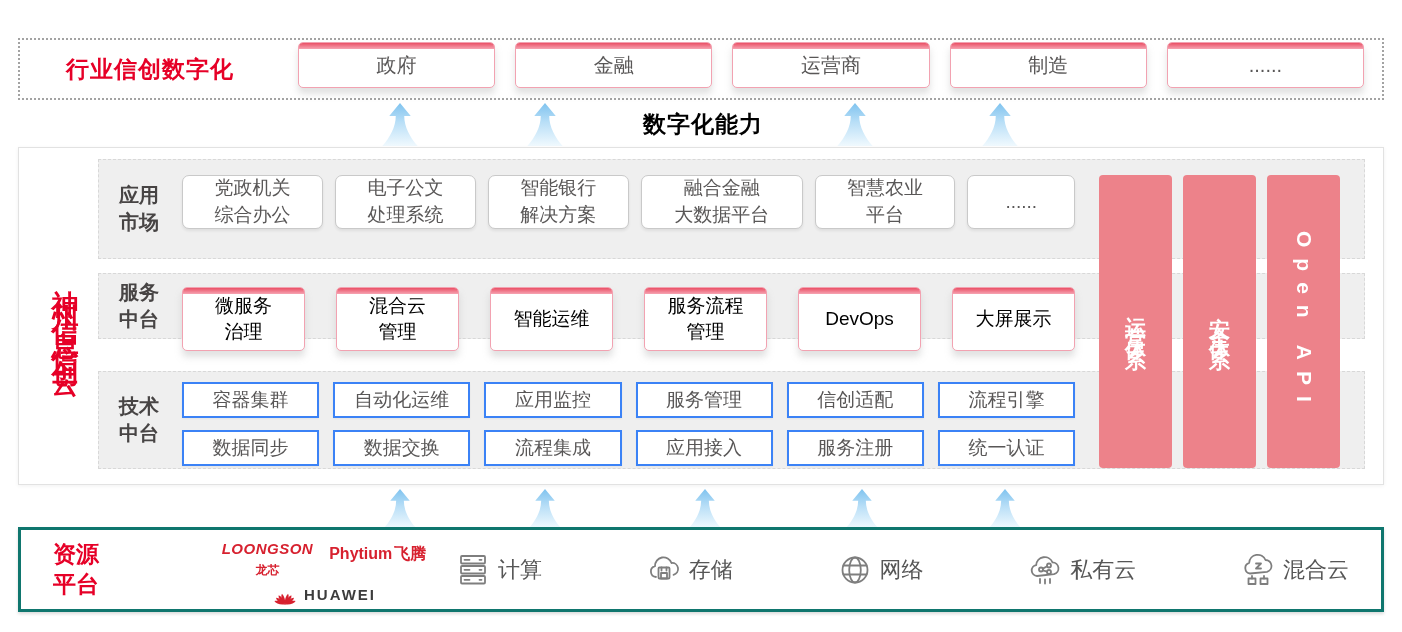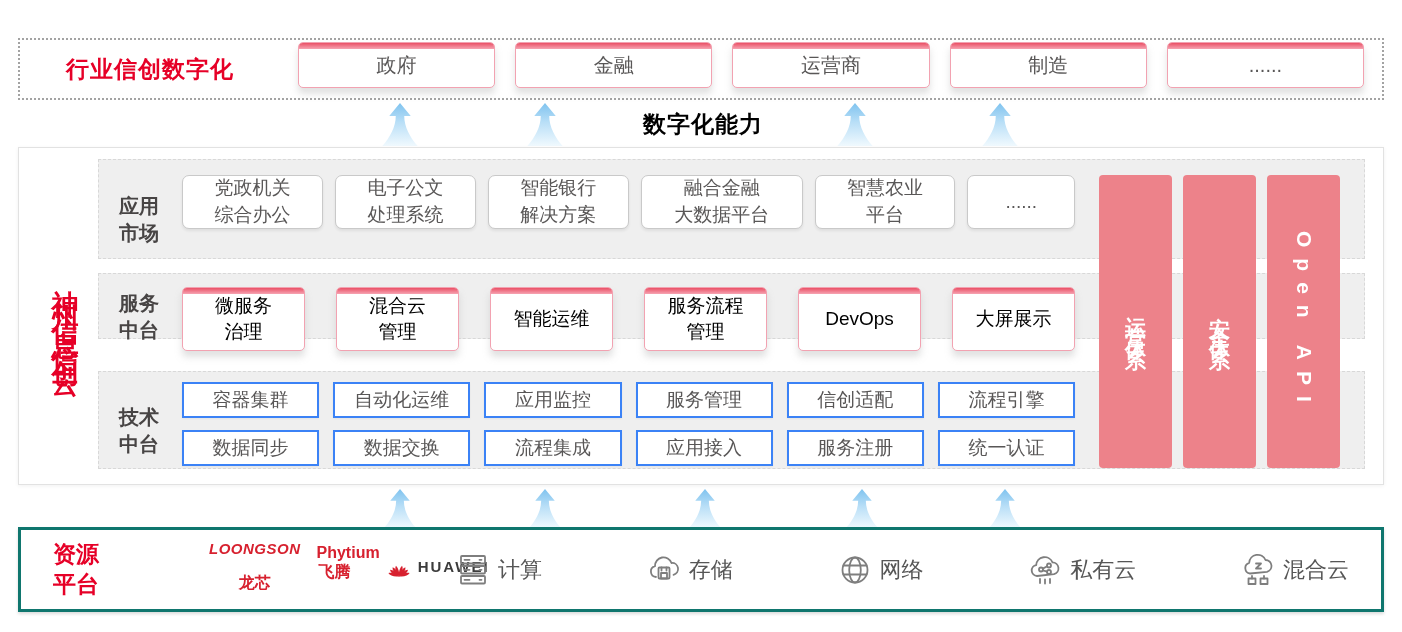--- a/index.html
+++ b/index.html
@@ -60,21 +60,21 @@
   .band {
     position:absolute; left:79px; width:1267px;
     background:#efefef; border:1px dashed #d8d8d8;
   }
   .band-1 { top:11px;  height:100px; }
   .band-2 { top:125px; height:66px;  }
   .band-3 { top:223px; height:98px;  }
   .band-label {
     position:absolute; left:20px; top:0; height:100%;
     display:flex; align-items:center;
-    font-size:20px; font-weight:bold; color:#474444; line-height:1.35;margin-top:11px;
+    font-size:20px; font-weight:bold; color:#474444; line-height:1.35;
   }
   .cards { position:absolute; left:83px; width:893px; display:flex; }
   .graycard {
     background:#fff; border:1px solid #c9c9c9; border-radius:7px;
     box-shadow:0 2px 3px rgba(0,0,0,.07);
     display:flex; align-items:center; justify-content:center;
     text-align:center; font-size:19px; color:#595757; line-height:1.4;
   }
   .row-app { top:15px; height:54px; gap:12px; }
   .row-app .graycard { flex:1; }
@@ -108,26 +108,26 @@
     background:#fff; border:3px solid #0f766e;
     box-shadow:0 2px 3px rgba(0,0,0,.14);
   }
   .res-label {
     position:absolute; left:32px; top:0; height:100%;
     display:flex; align-items:center;
     font-size:23px; font-weight:bold; color:#e60027; line-height:1.3;
   }
   .vendor-area {
     position:absolute; left:188px; top:11px; width:230px;
-    display:flex; flex-direction:row; align-items:center; gap:6px;
+    display:flex; flex-direction:column; align-items:center; gap:6px;
   }
   .vendor-row { display:flex; gap:16px; align-items:flex-start; }
   .loongson { display:flex; flex-direction:column; align-items:center; line-height:1; }
   .ls-name { font-size:15px; font-weight:bold; font-style:italic; color:#d7212f; letter-spacing:.5px; }
-  .ls-sub { font-size:16px; font-weight:bold; color:#d7212f; margin-top:19px; }
+  .ls-sub { font-size:12px; font-weight:bold; color:#d7212f; margin-top:8px; }
   .phytium { font-size:16px; font-weight:bold; color:#d7212f; padding-top:3px; }
   .ph-sub { margin-left:2px; }
   .huawei { display:flex; align-items:center; gap:6px; }
   .hw-name { font-size:15px; font-weight:bold; color:#3c3c3c; letter-spacing:2px; }
   .resources {
     position:absolute; left:432px; right:32px; top:0; height:100%;
     display:flex; align-items:center; justify-content:space-between;
   }
   .res-item { display:flex; align-items:center; gap:5px; }
   .res-item svg { display:block; }

